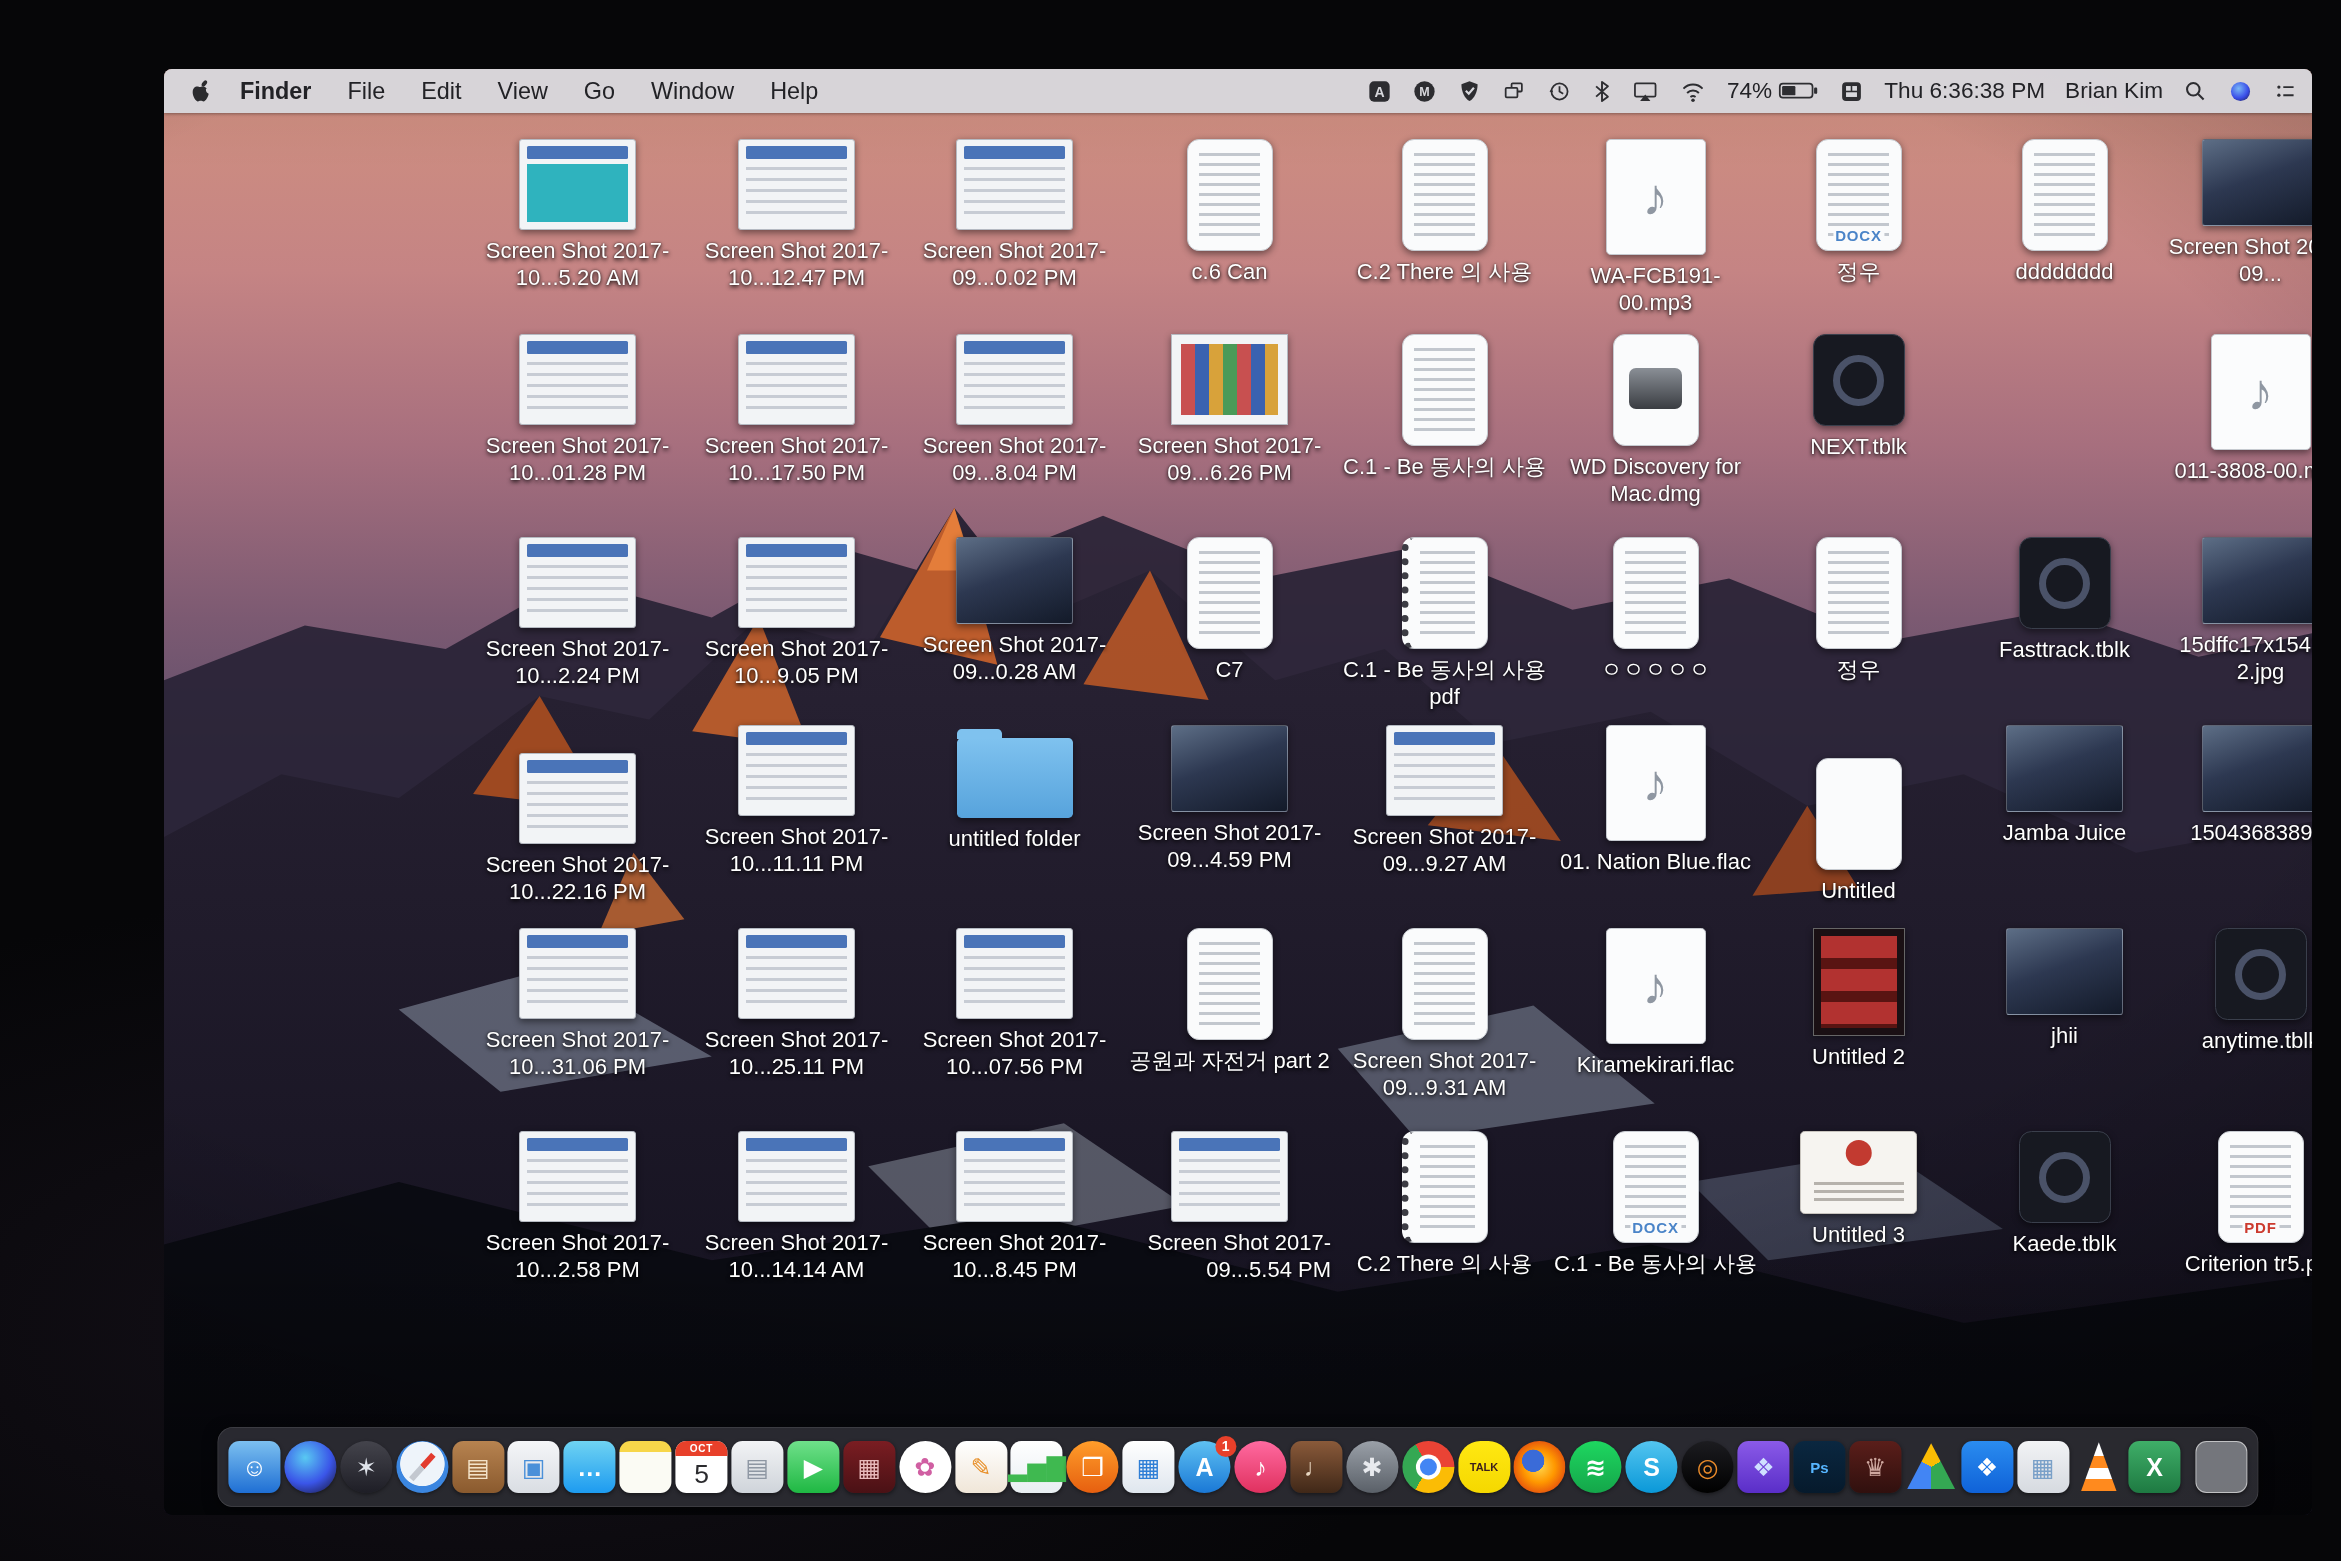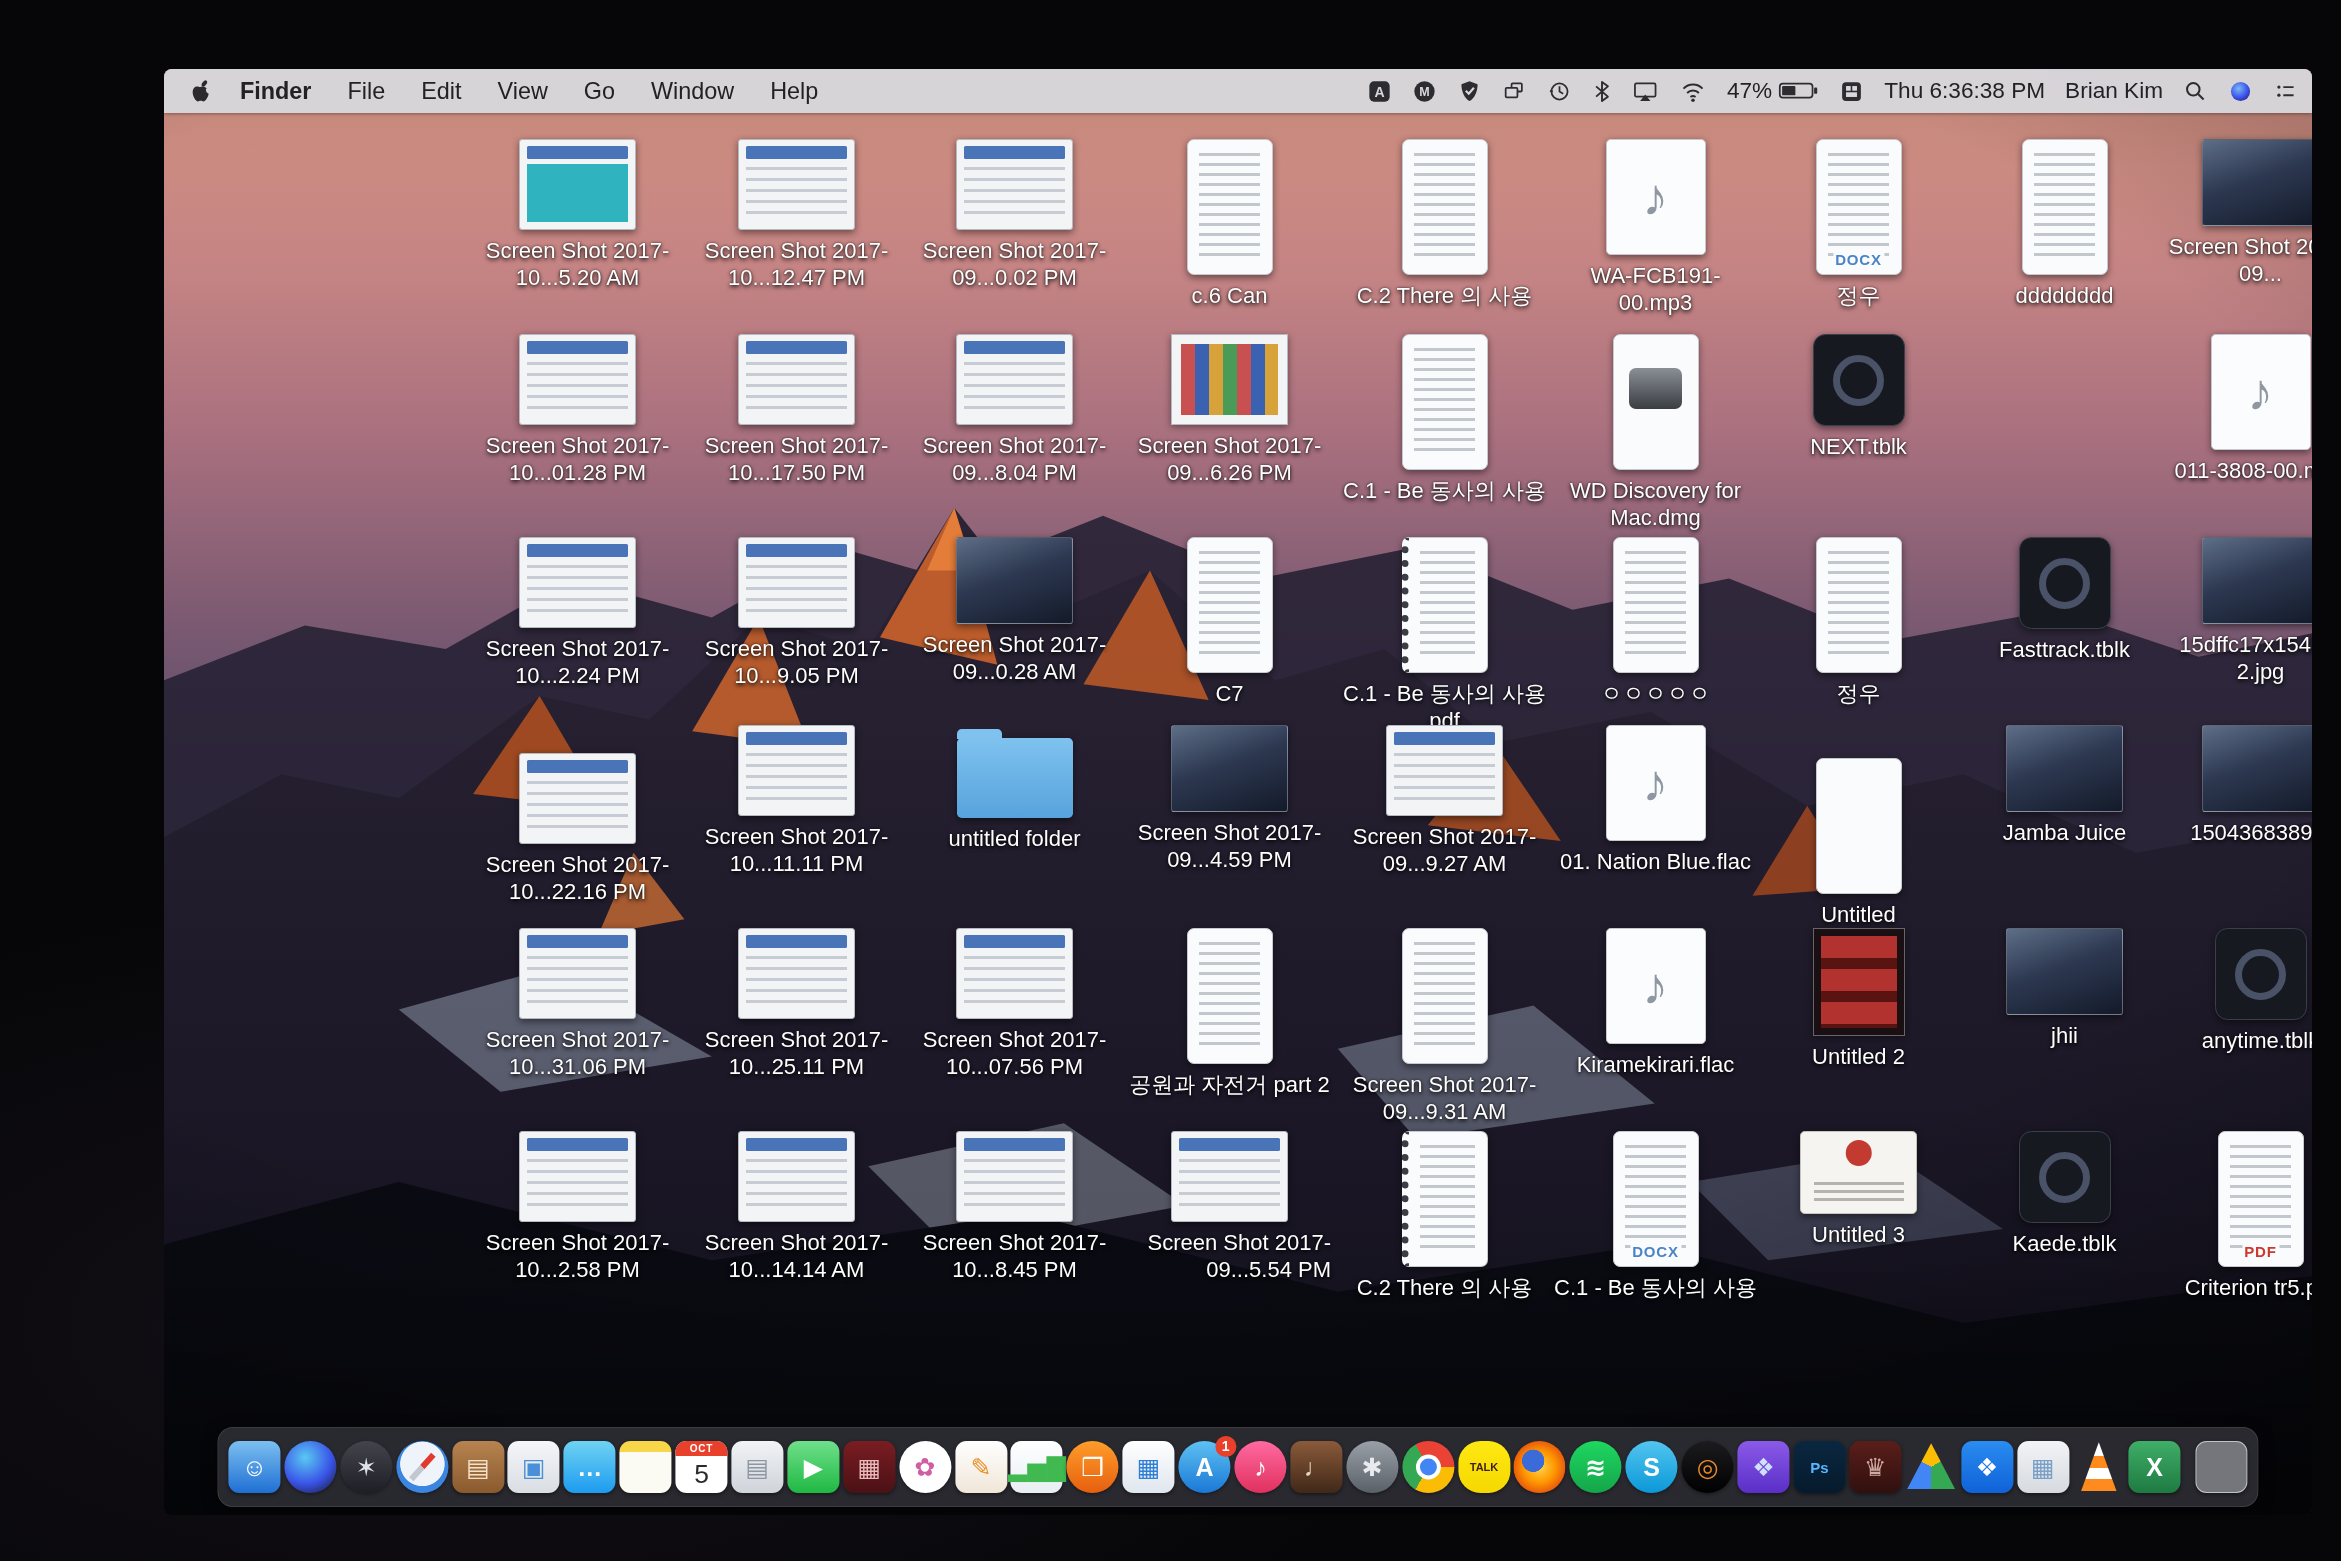--- a/index.html
+++ b/index.html
@@ -38,21 +38,21 @@
   .k-shot::before,.k-shot-teal::before{content:"";position:absolute;left:7px;right:7px;top:6.2px;height:13.3px;background:#4a74b8;border-radius:1.6px;}
   .k-shot::after{content:"";position:absolute;left:7px;right:7px;top:26.5px;bottom:7px;
     background:repeating-linear-gradient(180deg,#c7ccd4 0 3.1px,transparent 3.1px 11px);}
   .k-shot-teal::after{content:"";position:absolute;left:7px;right:7px;top:24px;bottom:7px;background:#2fb3be;}
   .k-photo{width:117px;height:87px;border-radius:3.1px;border:1.6px solid rgba(255,255,255,.28);
     background:linear-gradient(160deg,#5d6e86 0%,#2d3851 45%,#131a29 100%);}
   .k-photo-grid{width:117px;height:91px;background:#f2f4f6;border:1.6px solid #b5bac2;}
   .k-photo-grid::after{content:"";position:absolute;inset:9.4px;
     background:repeating-linear-gradient(90deg,#c85050 0 14px,#3a62b0 14px 28px,#d8a23a 28px 42px,#4a9a58 42px 56px),
     #20283a;}
-  .k-doc,.k-blank,.k-docx,.k-pdf,.k-spiral,.k-dmg{width:86px;height:136px;background:#fafbfc;border-radius:7px;border:0.8px solid #c6cad0;}
+  .k-doc,.k-blank,.k-docx,.k-pdf,.k-spiral,.k-dmg{width:86px;height:112px;background:#fafbfc;border-radius:12px;border:0.8px solid #c6cad0;}
   .k-doc::after,.k-docx::after,.k-pdf::after,.k-spiral::after{content:"";position:absolute;left:11.7px;right:11.7px;top:12.5px;bottom:12.5px;
     background:repeating-linear-gradient(180deg,#c2c7ce 0 3.1px,transparent 3.1px 10px);}
   .k-spiral{border-left:7px dotted #3c3c44;}
   .k-dmg::after{content:"";position:absolute;left:15.6px;right:15.6px;top:33px;height:41px;border-radius:7px;
     background:linear-gradient(180deg,#8a8f96 0%,#3a3d42 100%);}
   .doc-badge{position:absolute;bottom:6.2px;left:50%;transform:translateX(-50%);z-index:2;
     font-size:15px;font-weight:700;color:#4a84c8;background:#fafbfc;padding:0 2.3px;letter-spacing:0.8px;}
   .k-pdf .doc-badge{color:#cc3a2e;}
   .k-music{width:100px;height:116px;background:#fbfcfd;border-radius:4.7px;border:0.8px solid #c6cad0;
     display:flex;align-items:center;justify-content:center;font-size:52px;color:#8f97a2;}
@@ -199,21 +199,21 @@
         </span>
         <span class="sticon">
           <svg width="28" height="25" viewBox="0 0 36 34" stroke="#2d2d31" stroke-width="2.6" fill="none">
               <path d="M5 13 a18 18 0 0 1 26 0"></path>
               <path d="M10 19 a11 11 0 0 1 16 0"></path>
               <path d="M14.5 24.5 a6 6 0 0 1 7 0"></path>
               <circle cx="18" cy="29" r="2.4" fill="#2d2d31" stroke="none"></circle>
             </svg>
         </span>
         <span class="batt-wrap">
-          <span class="sttext">47%</span>
+          <span class="sttext">74%</span>
           <svg width="41" height="23.4" viewBox="0 0 52 30">
               <rect x="2" y="6" width="42" height="18" rx="4" stroke="#2d2d31" stroke-width="2.2" fill="none"></rect>
               <rect x="5" y="9" width="17" height="12" rx="1.5" fill="#2d2d31"></rect>
               <rect x="46" y="11" width="4" height="8" rx="1.5" fill="#2d2d31"></rect>
             </svg>
         </span>
         <span class="sticon">
           <svg width="25" height="25" viewBox="0 0 32 32">
               <rect x="4" y="4" width="24" height="24" rx="5" fill="#2d2d31"></rect>
               <rect x="9" y="9" width="6" height="6" fill="#d8d8dd"></rect>

